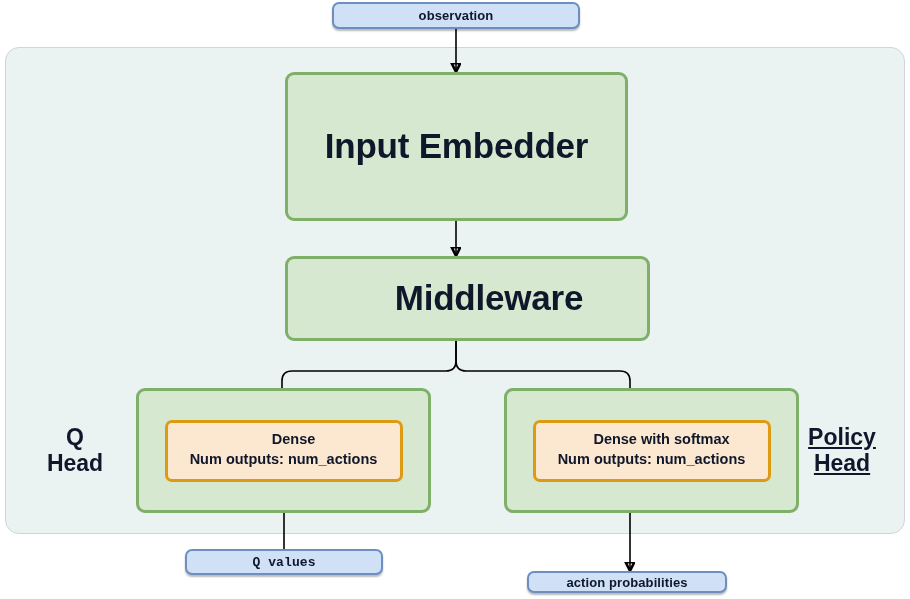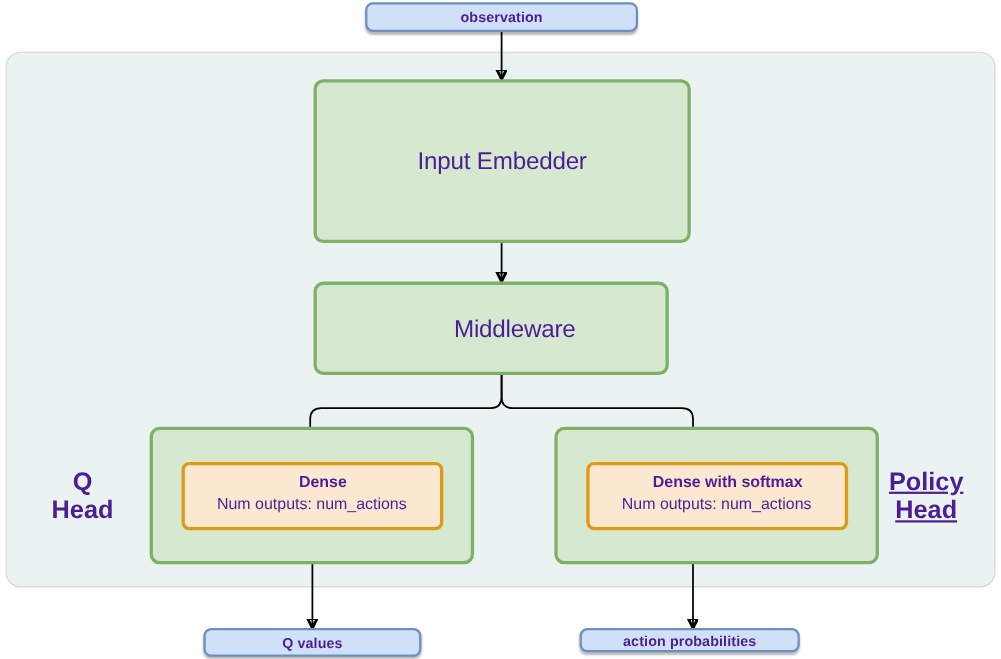--- a/index.html
+++ b/index.html
@@ -21,21 +21,21 @@
 
   
   .node {
     position: absolute;
     box-sizing: border-box;
     display: flex;
     flex-direction: column;
     align-items: center;
     justify-content: center;
     text-align: center;
-    color: #4c1d95;
+    color: #0f172a;
   }
 
   
   .io-box {
     background: #cfe0f7;
     border: 2px solid #6d8fc0;
     border-radius: 7px;
     box-shadow: 0 2px 2px rgba(0,0,0,0.28);
   }
   .io-label {
@@ -58,22 +58,22 @@
     border-radius: 14px;
   }
 
   
   .green-box {
     background: #d6e8d0;
     border: 3px solid #7fb069;
     border-radius: 9px;
   }
   .green-title {
-    font-size: 22px;
-    font-weight: normal;
+    font-size: 35px;
+    font-weight: bold;
     line-height: 1.05;
     letter-spacing: -0.2px;
   }
 
   
   .head-group {
     background: #d6e8d0;
     border: 3px solid #7fb069;
     border-radius: 9px;
   }
@@ -86,21 +86,21 @@
     padding: 6px 4px 8px;
   }
   .dense-title {
     font-size: 14.5px;
     font-weight: bold;
     line-height: 1.35;
     margin-left: 20px;
   }
   .dense-sub {
     font-size: 14.5px;
-    font-weight: normal;
+    font-weight: bold;
     line-height: 1.35;
   }
 
   
   .head-caption {
     font-size: 23px;
     font-weight: bold;
     line-height: 1.15;
   }
 
@@ -147,21 +147,21 @@
   </svg>
 
   <div class="node io-box" style="left:332px; top:2px; width:248px; height:27px;">
     <span class="io-label">observation</span>
   </div>
 
   <div class="node green-box" style="left:285px; top:72px; width:343px; height:149px;">
     <span class="green-title">Input Embedder</span>
   </div>
 
-  <div class="node green-box" style="left:285px; top:256px; width:323px; height:85px;padding-left:43px;">
+  <div class="node green-box" style="left:285px; top:256px; width:365px; height:85px;padding-left:43px;">
     <span class="green-title">Middleware</span>
   </div>
 
   <div class="node head-group" style="left:136px; top:388px; width:295px; height:125px;">
     <div class="node orange-box" style="position:relative; left:0; top:0; width:238px; height:62px;">
       <span class="dense-title">Dense</span>
       <span class="dense-sub">Num outputs: num_actions</span>
     </div>
   </div>
 
@@ -175,21 +175,21 @@
   <div class="node" style="left:20px; top:415px; width:110px; height:70px;">
     <span class="head-caption">Q</span>
     <span class="head-caption">Head</span>
   </div>
 
   <div class="node" style="left:783px; top:415px; width:118px; height:70px;text-decoration:underline;">
     <span class="head-caption">Policy</span>
     <span class="head-caption">Head</span>
   </div>
 
-  <div class="node io-box" style="left:185px; top:571px; width:198px; height:26px;">
+  <div class="node io-box" style="left:185px; top:549px; width:198px; height:26px;font-family:Liberation Mono, monospace;">
     <span class="io-label">Q values</span>
   </div>
 
   <div class="node io-box" style="left:527px; top:571px; width:200px; height:22px;">
     <span class="io-label">action probabilities</span>
   </div>
 
 </div>
 
 </body></html>

